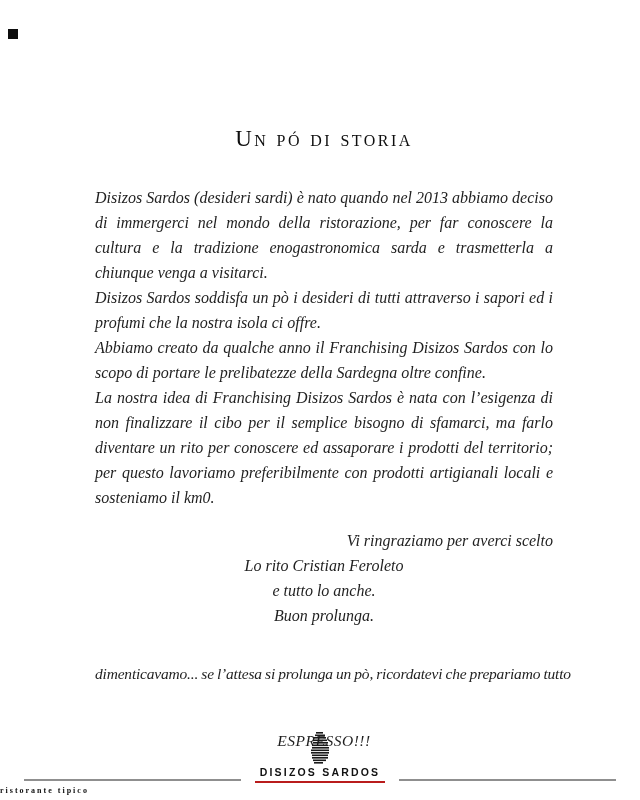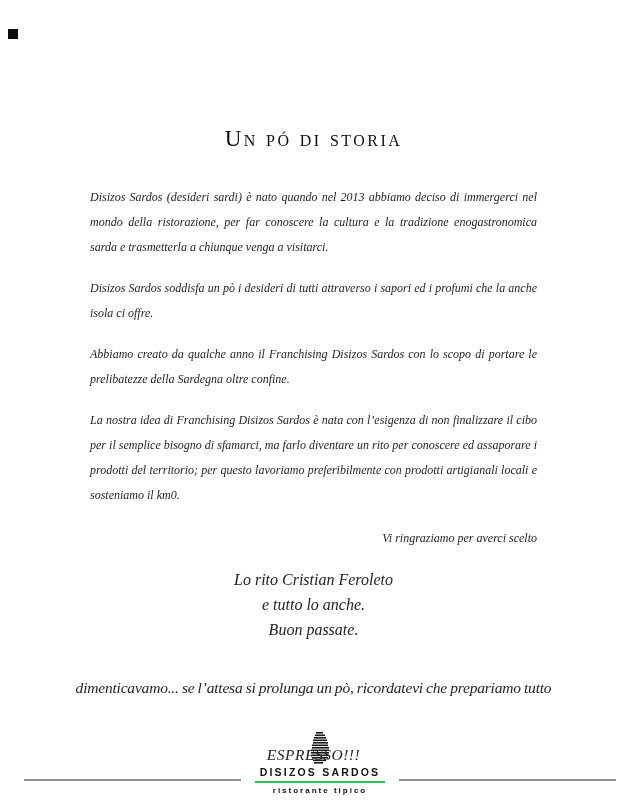--- a/index.html
+++ b/index.html
@@ -14,36 +14,36 @@
   }
   .corner-mark {
     position: absolute;
     left: 8px;
     top: 29px;
     width: 10px;
     height: 10px;
     background: #0d0d0d;
   }
   .content {
-    padding: 126px 87px 0 74px;
+    padding: 126px 87px 0 95px;
   }
   .page-title {
     margin: 0 0 33px 0;
     text-align: center;
     font-variant: small-caps;
     font-weight: normal;
     font-size: 23px;
     letter-spacing: 2.5px;
     color: #0f0f0f;
     line-height: 26px;
   }
   .story p {
-    margin: 16px;
+    margin: 0;
     font-style: italic;
-    font-size: 12px;
+    font-size: 16px;
     line-height: 25px;
     text-align: justify;
     color: #1f1f1f;
   }
   .story p.thanks {
     margin-top: 18px;
     text-align: right;
   }
   .signature div {
     font-style: italic;
@@ -95,55 +95,54 @@
     margin-bottom: 2px;
   }
   .brand {
     font-family: "Liberation Sans", sans-serif;
     font-weight: 700;
     font-size: 10.5px;
     letter-spacing: 2.2px;
     color: #111111;
     padding: 0 5px 3px 5px;
     margin: 0 14px;
-    border-bottom: 2px solid #22c55e;
+    border-bottom: 2px solid #b91c1c;
     white-space: nowrap;
   }
   .tagline {
     margin-top: 3px;
-    text-align: center;
-    font-family: Liberation Sans, sans-serif;
+    font-family: Liberation Serif, serif;
     font-weight: 700;
     font-size: 8px;
     letter-spacing: 2px;
     color: #111111;
   }
   .logo-mark svg { display: block; }
 </style>
 </head>
 <body>
 
 <div class="corner-mark"></div>
 
 <div class="content">
 
   <h1 class="page-title">Un pó di storia</h1>
 
   <div class="story">
     <p>Disizos Sardos (desideri sardi) è nato quando nel 2013 abbiamo deciso di immergerci nel mondo della ristorazione, per far conoscere la cultura e la tradizione enogastronomica sarda e trasmetterla a chiunque venga a visitarci.</p>
-    <p>Disizos Sardos soddisfa un pò i desideri di tutti attraverso i sapori ed i profumi che la anche isola ci offre.</p>
+    <p>Disizos Sardos soddisfa un pò i desideri di tutti attraverso i sapori ed i profumi che la nostra isola ci offre.</p>
     <p>Abbiamo creato da qualche anno il Franchising Disizos Sardos con lo scopo di portare le prelibatezze della Sardegna oltre confine.</p>
     <p>La nostra idea di Franchising Disizos Sardos è nata con l’esigenza di non finalizzare il cibo per il semplice bisogno di sfamarci, ma farlo diventare un rito per conoscere ed assaporare i prodotti del territorio; per questo lavoriamo preferibilmente con prodotti artigianali locali e sosteniamo il km0.</p>
     <p class="thanks">Vi ringraziamo per averci scelto</p>
   </div>
 
   <div class="signature">
     <div>Lo rito Cristian Feroleto</div>
     <div>e tutto lo anche.</div>
-    <div>Buon passate.</div>
+    <div>Buon prolunga.</div>
   </div>
 
   <div class="postscript">
     <span class="ps-line1">dimenticavamo... se l’attesa si prolunga un pò, ricordatevi che prepariamo tutto</span>
     <span class="ps-line2">ESPRESSO!!!</span>
   </div>
 
 </div>
 
 <div class="footer">

